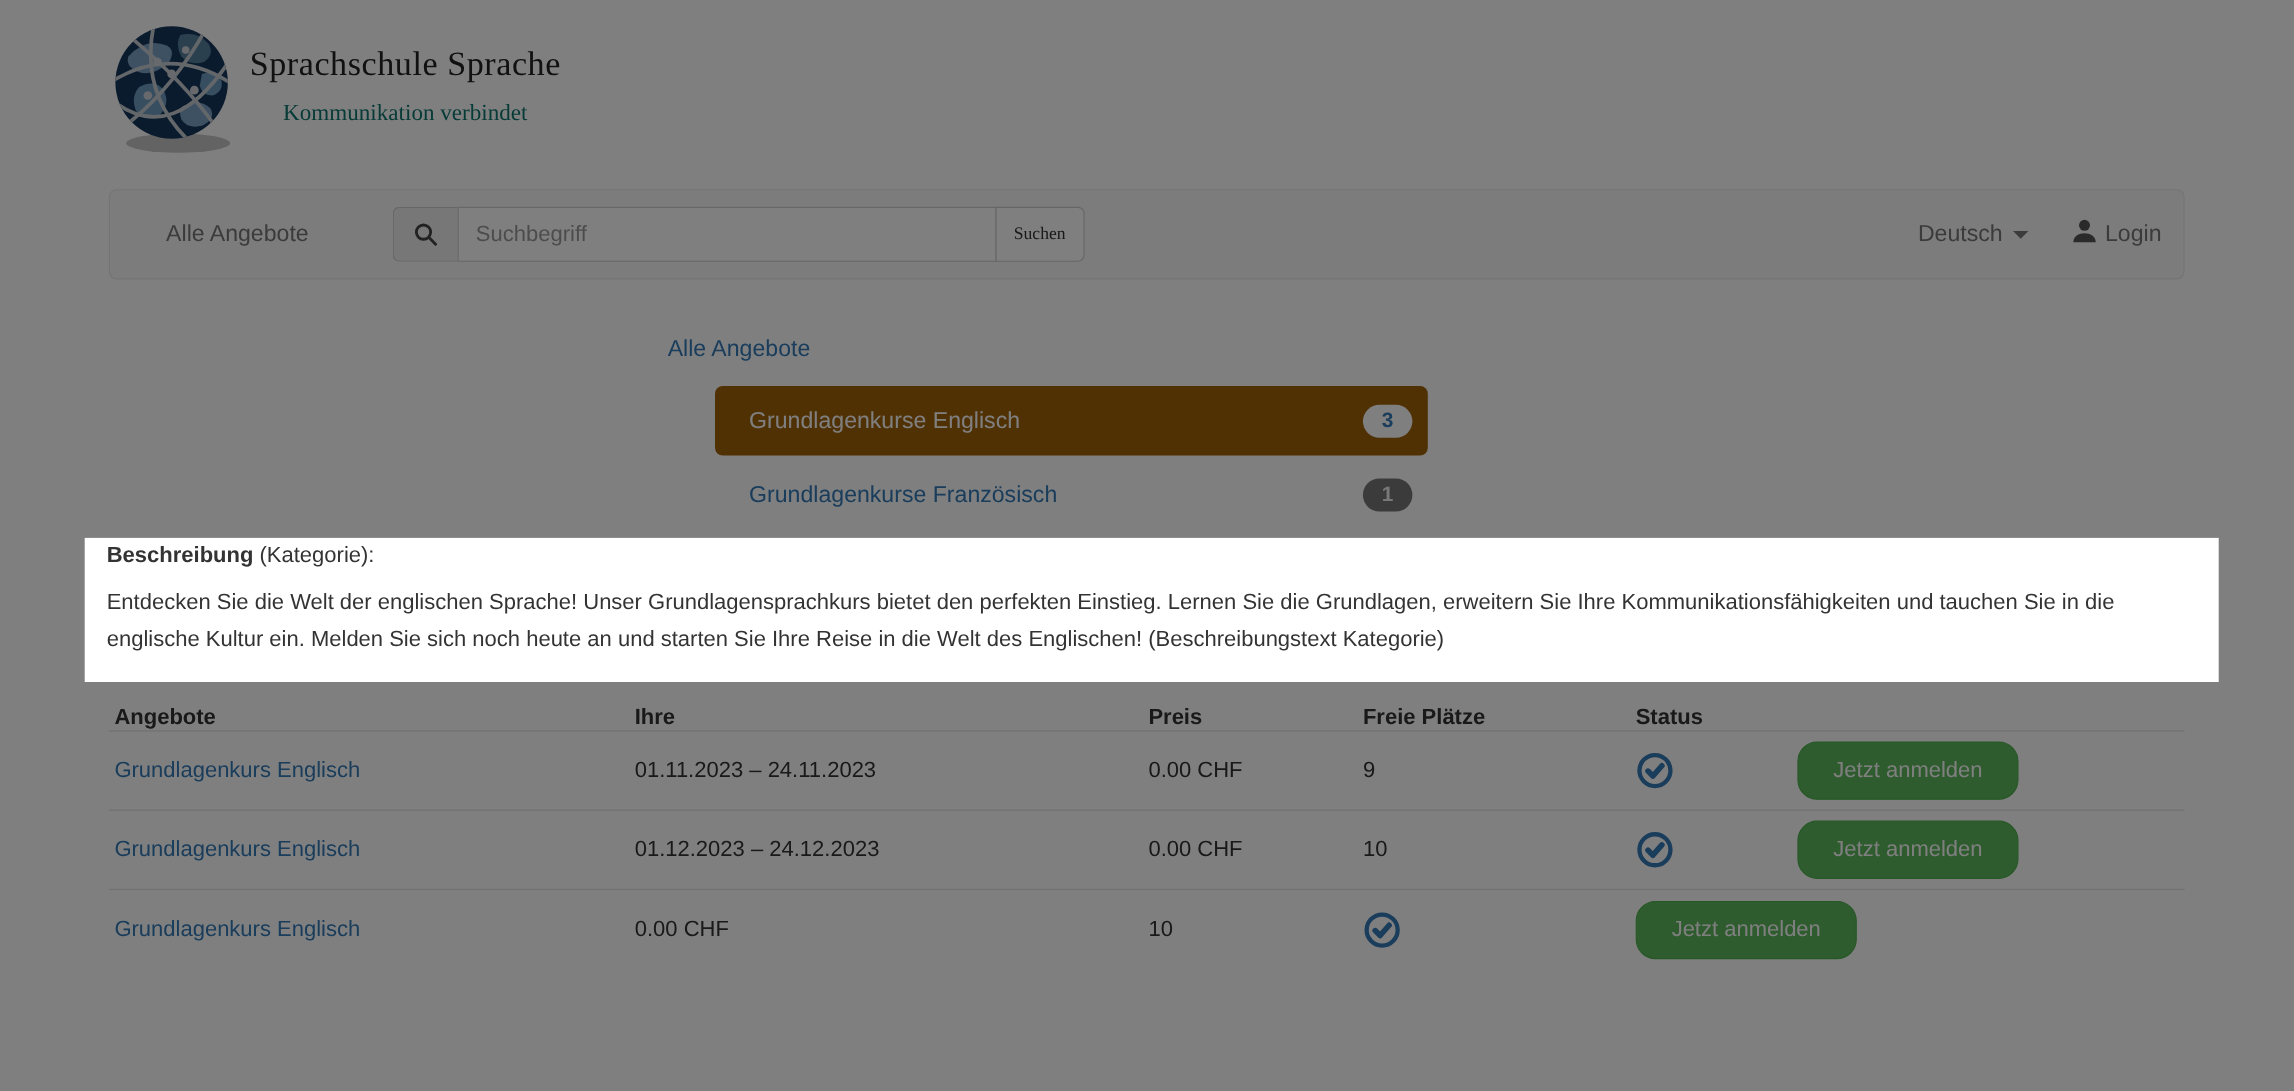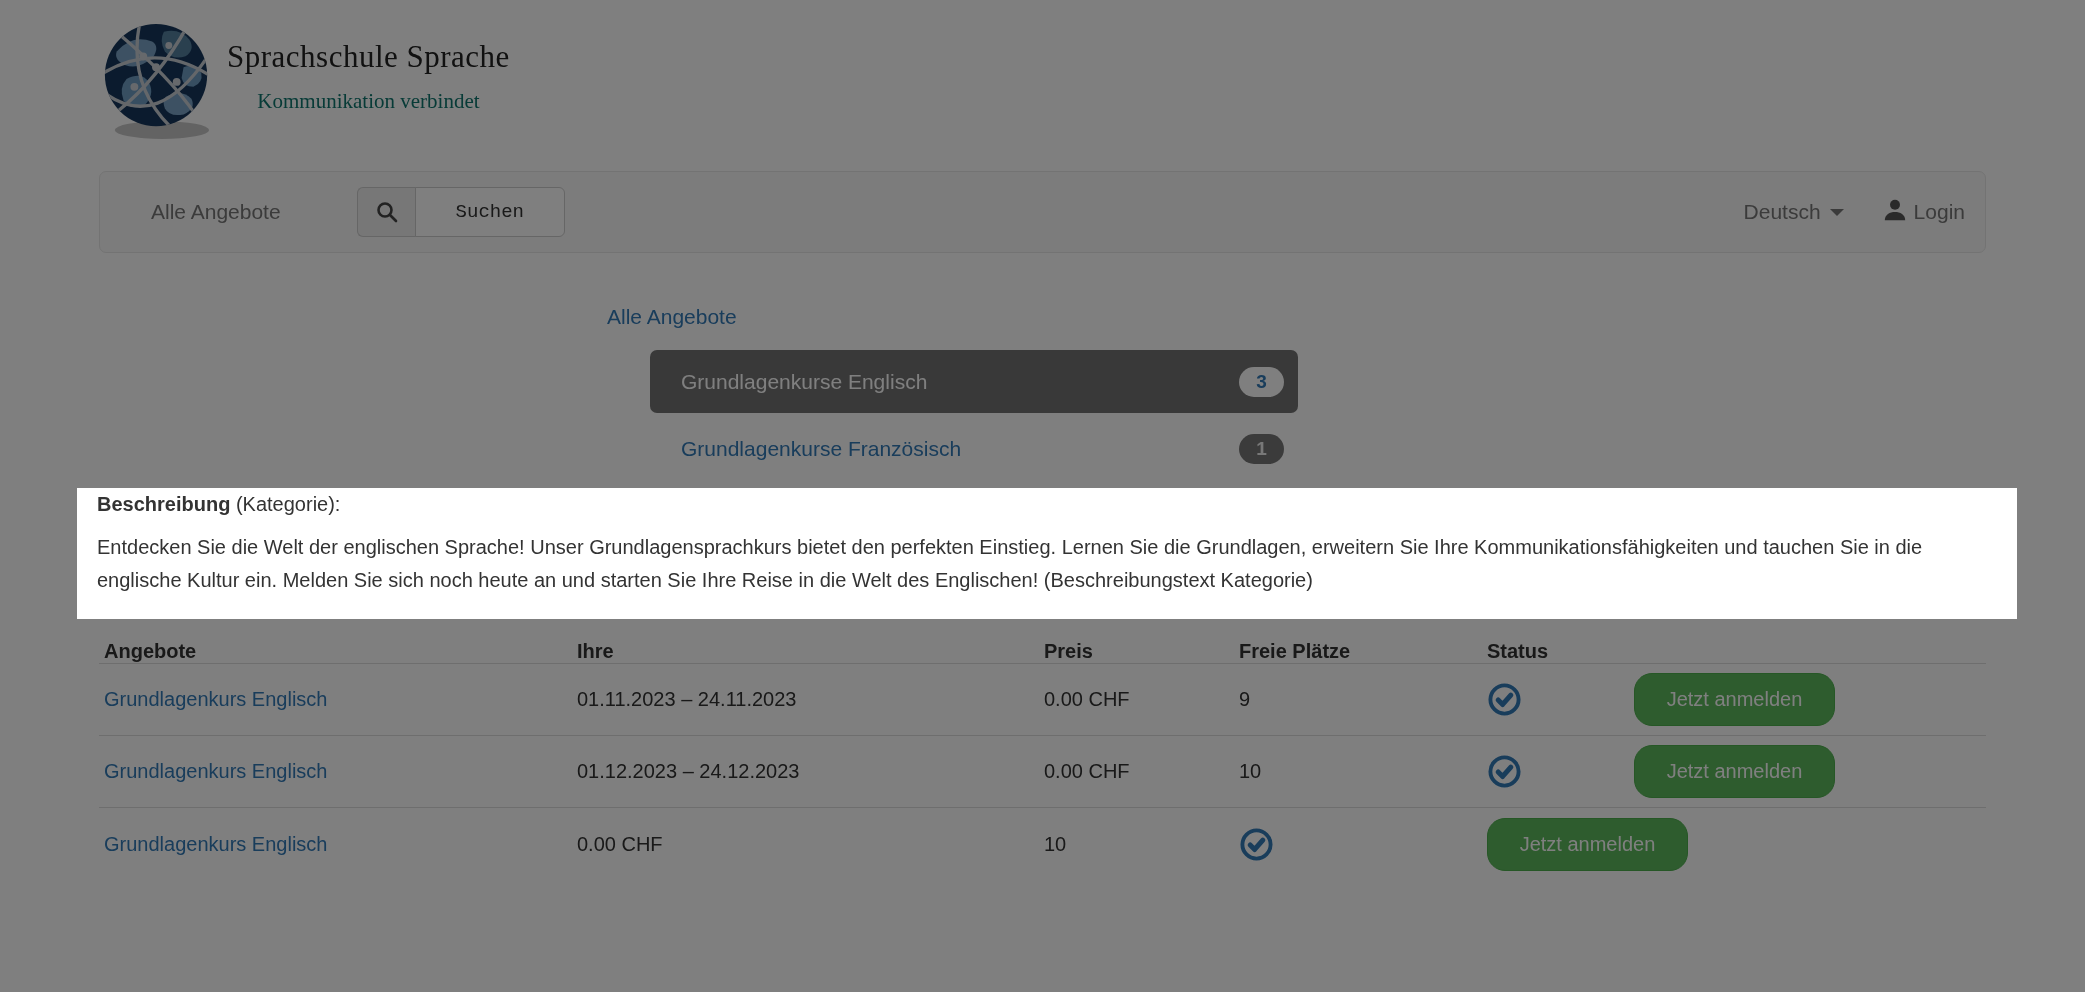--- a/index.html
+++ b/index.html
@@ -73,27 +73,27 @@
     padding: 0 16px;
     font-size: 20px;
     font-family: "Liberation Sans", sans-serif;
     color: #333;
     outline: none;
     background: #fff;
   }
   .search-input::placeholder { color: #999; opacity: 1; }
   .search-btn {
     height: 50px;
-    padding: 0 40px;
+    padding: 0 16px;
     margin-left: -1px;
     background: #fff;
     border: 1px solid #ccc;
     border-radius: 0 6px 6px 0;
-    font-size: 19px;
-    font-family: Liberation Mono, monospace;
+    font-size: 16px;
+    font-family: Liberation Serif, serif;
     color: #333;
     cursor: pointer;
   }
   .nav-spacer { flex: 1; }
   .nav-right { display: flex; align-items: center; }
   .lang-link { display: flex; align-items: center; margin-right: 38px; }
   .caret {
     display: inline-block;
     width: 0; height: 0;
     margin-left: 9px;
@@ -116,21 +116,21 @@
   .tree-item {
     margin-top: 21px;
     margin-left: 43px;
     height: 63px;
     border-radius: 7px;
     display: flex;
     align-items: center;
     padding: 0 14px 0 31px;
     cursor: pointer;
   }
-  .tree-item.active { background: #737373; }
+  .tree-item.active { background: #a16207; }
   .tree-item.active .tree-label { color: #fff; }
   .tree-item.plain { margin-top: 13px; height: 46px; }
   .tree-label { font-size: 21px; color: #337ab7; text-decoration: none; }
   .badge {
     margin-left: auto;
     min-width: 45px;
     height: 30px;
     border-radius: 16px;
     display: flex; align-items: center; justify-content: center;
     font-size: 19px;
@@ -234,20 +234,21 @@
     <nav class="navbar">
       <a class="nav-link">Alle Angebote</a>
 
       <div class="search-group">
         <span class="search-addon">
           <svg width="24" height="24" viewBox="0 0 24 24" fill="none" stroke="#444" stroke-width="2.6">
             <circle cx="10" cy="10" r="6.5"></circle>
             <line x1="15" y1="15" x2="21" y2="21" stroke-linecap="round"></line>
           </svg>
         </span>
+        <input class="search-input" type="text" placeholder="Suchbegriff" style="">
         <button class="search-btn">Suchen</button>
       </div>
 
       <div class="nav-spacer"></div>
 
       <div class="nav-right">
         <a class="nav-link lang-link" style="margin-left:0">
           <span>Deutsch</span>
           <span class="caret"></span>
         </a>

